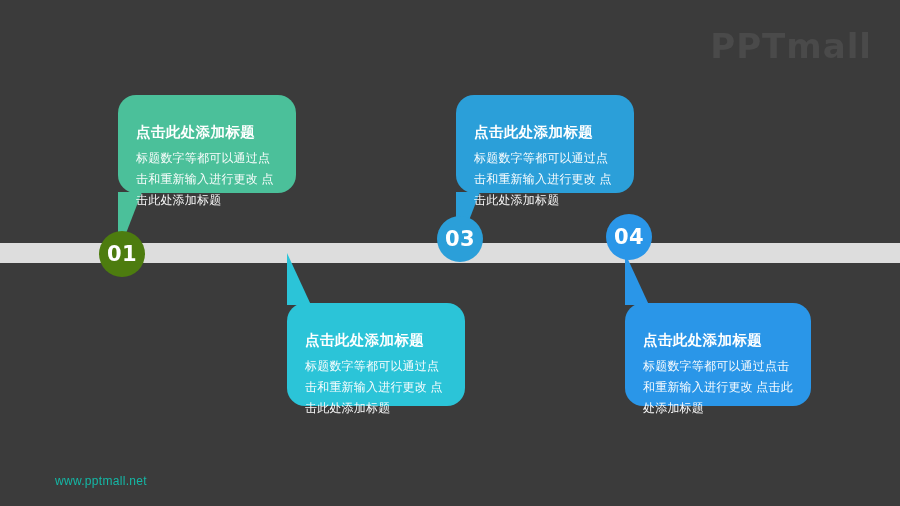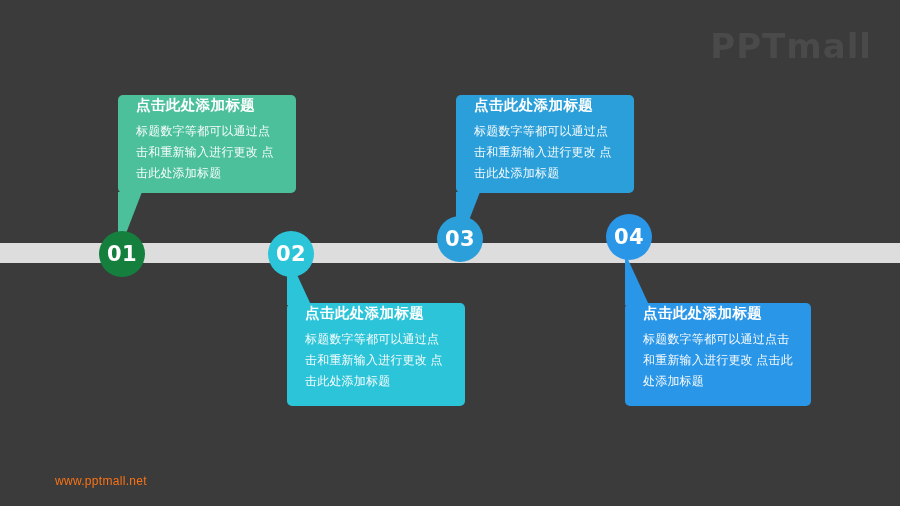--- a/index.html
+++ b/index.html
@@ -18,21 +18,21 @@
   #logo {
     position:absolute; right:28px; top:26px;
     font-size:34px; font-weight:bold;
     letter-spacing:1px;
     color:#4a4a4a;
     font-family:"DejaVu Sans",sans-serif;
     user-select:none;
   }
   #watermark {
     position:absolute; left:55px; top:474px;
-    font-size:12px; color:#f97316;
+    font-size:12px; color:#14b8a6;
     letter-spacing:.3px;
   }
 
   
   #timeline {
     position:absolute; left:0; top:243px;
     width:900px; height:20px;
     background:#dddddd;
   }
 
@@ -45,22 +45,22 @@
     color:#ffffff;
     font-size:21px; font-weight:bold;
     font-family:"DejaVu Sans",sans-serif;
     letter-spacing:.5px;
     z-index:5;
   }
 
   
   .card {
     position:absolute;
-    border-radius:5px;
-    padding:1px 18px 14px 18px;
+    border-radius:18px;
+    padding:28px 18px 14px 18px;
     color:#ffffff;
     z-index:3;
   }
   .card-title {
     font-size:14.5px;
     font-weight:bold;
     line-height:1.35;
     margin-bottom:5px;
     letter-spacing:.4px;
   }
@@ -80,21 +80,21 @@
   }
 
   
   #card1 { left:118px; top:95px; width:178px; height:98px; background:#4bc09a; }
   #tail1 {
     left:118px; top:192px;
     border-left:0 solid transparent;
     border-right:24px solid transparent;
     border-top:62px solid #4bc09a;
   }
-  #node1 { left:99px;  top:231px; background:#15803d; }
+  #node1 { left:99px;  top:231px; background:#4d7c0f; }
 
   
   #card2 { left:287px; top:303px; width:178px; height:103px; background:#2bc4d8; }
   #tail2 {
     left:287px; top:253px;
     border-left:0 solid transparent;
     border-right:24px solid transparent;
     border-bottom:52px solid #2bc4d8;
   }
   #node2 { left:268px; top:231px; background:#2bc4d8; }
@@ -135,23 +135,20 @@
   </div>
   <div class="node" id="node1">
     <span>01</span>
   </div>
 
   <div class="tail" id="tail2"></div>
   <div class="card" id="card2">
     <div class="card-title">点击此处添加标题</div>
     <div class="card-body">标题数字等都可以通过点击和重新输入进行更改 点击此处添加标题</div>
   </div>
-  <div class="node" id="node2">
-    <span>02</span>
-  </div>
 
   <div class="tail" id="tail3"></div>
   <div class="card" id="card3">
     <div class="card-title">点击此处添加标题</div>
     <div class="card-body">标题数字等都可以通过点击和重新输入进行更改 点击此处添加标题</div>
   </div>
   <div class="node" id="node3">
     <span>03</span>
   </div>
 

